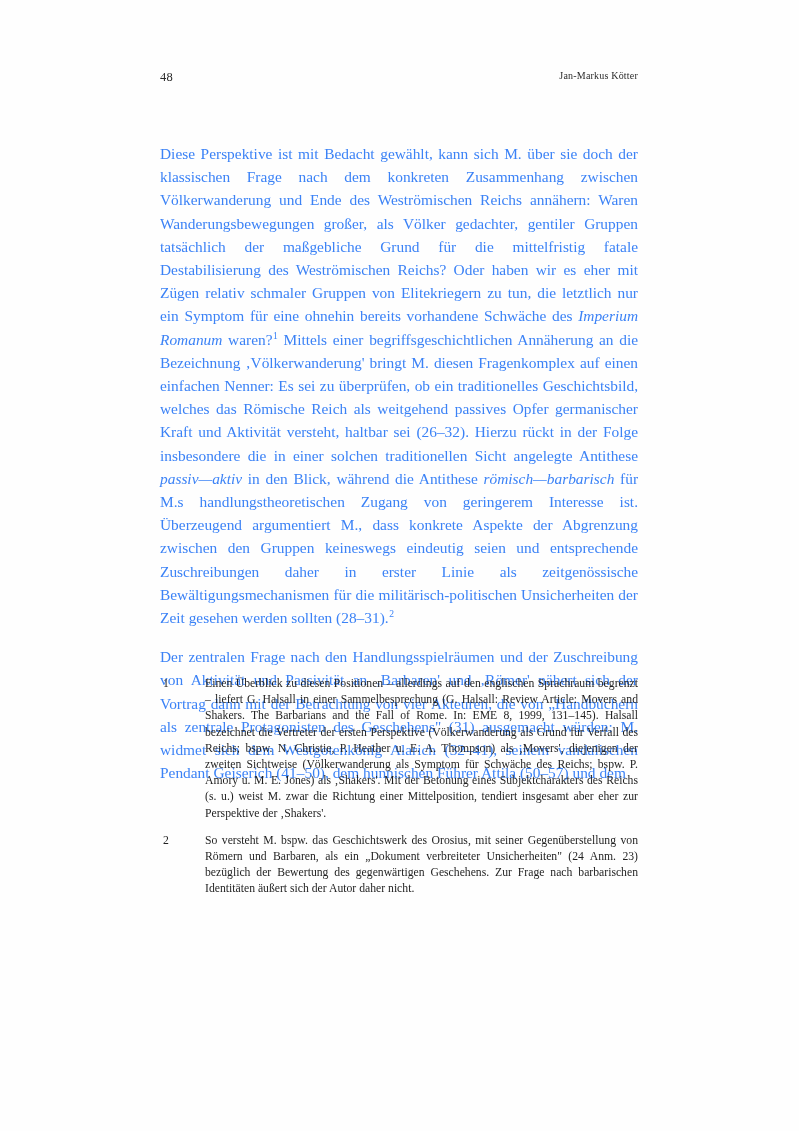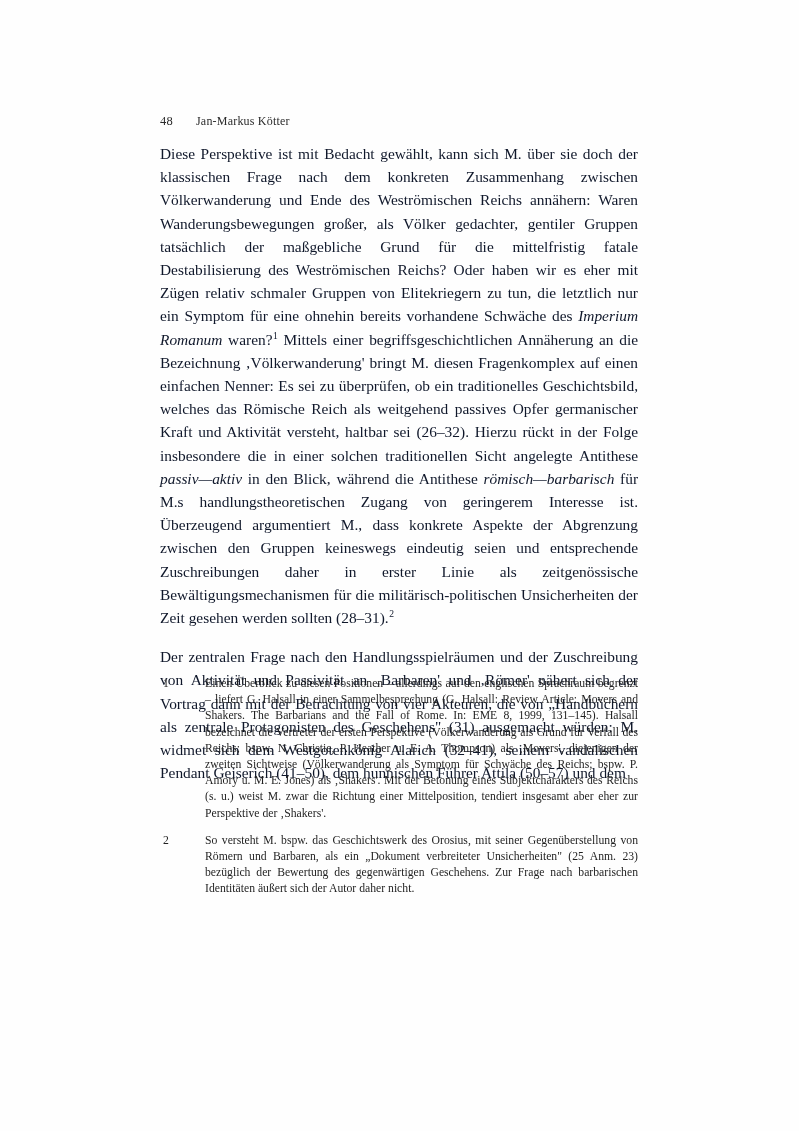--- a/index.html
+++ b/index.html
@@ -25,56 +25,55 @@
 
   
   .running-head {
     position: absolute;
     top: 70px;
     left: 160px;
     width: 478px;
     height: 20px;
     font-size: 12.5px;
     color: #2b2b2b;
-    margin-top: 44px;
   }
   .folio {
     position: absolute;
     left: 0;
     top: 0;
     font-size: 12.5px;
     letter-spacing: 0.2px;
   }
   .head-title {
     position: absolute;
     left: 0;
     right: 0;
     top: 0;
-    text-align: left;
-    font-size: 12px;
+    text-align: right;
+    font-size: 10px;
     letter-spacing: 0.2px;
     padding-left: 36px;
   }
 
   
   .column {
     position: absolute;
     top: 142px;
     left: 160px;
     width: 478px;
   }
 
   p.body-par {
     margin: 0;
     font-size: 15.4px;
     line-height: 23.2px;
     text-align: justify;
     text-justify: inter-word;
     hyphens: manual;
-    color: #0f172a;
+    color: #3b82f6;
   }
   p.body-par + p.body-par {
     margin-top: 16px;
   }
 
   .it { font-style: italic; }
 
   sup.fn-ref {
     font-size: 9.6px;
     vertical-align: super;
@@ -127,18 +126,18 @@
   </div>
 
   <div class="footnotes">
     <div id="footnote-list">
         <div class="footnote">
           <span class="fn-num">1</span>
           <span class="fn-text">Einen Überblick zu diesen Positionen – allerdings auf den englischen Sprachraum begrenzt – liefert G. Halsall in einer Sammelbesprechung (G. Halsall: Review Article: Movers and Shakers. The Barbarians and the Fall of Rome. In: EME 8, 1999, 131–145). Halsall bezeichnet die Vertreter der ersten Perspektive (Völkerwanderung als Grund für Verfall des Reichs; bspw. N. Christie, P. Heather u. E. A. Thompson) als ‚Movers', diejenigen der zweiten Sichtweise (Völkerwanderung als Symptom für Schwäche des Reichs; bspw. P. Amory u. M. E. Jones) als ‚Shakers'. Mit der Betonung eines Subjektcharakters des Reichs (s. u.) weist M. zwar die Richtung einer Mittelposition, tendiert insgesamt aber eher zur Perspektive der ‚Shakers'.</span>
         </div>
         <div class="footnote">
           <span class="fn-num">2</span>
-          <span class="fn-text">So versteht M. bspw. das Geschichtswerk des Orosius, mit seiner Gegenüberstellung von Römern und Barbaren, als ein „Dokument verbreiteter Unsicherheiten" (25 Anm. 23) bezüglich der Bewertung des gegenwärtigen Geschehens. Zur Frage nach barbarischen Identitäten äußert sich der Autor daher nicht.</span>
+          <span class="fn-text">So versteht M. bspw. das Geschichtswerk des Orosius, mit seiner Gegenüberstellung von Römern und Barbaren, als ein „Dokument verbreiteter Unsicherheiten" (24 Anm. 23) bezüglich der Bewertung des gegenwärtigen Geschehens. Zur Frage nach barbarischen Identitäten äußert sich der Autor daher nicht.</span>
         </div>
       </div>
   </div>
 
 </div>
 
 </body></html>

